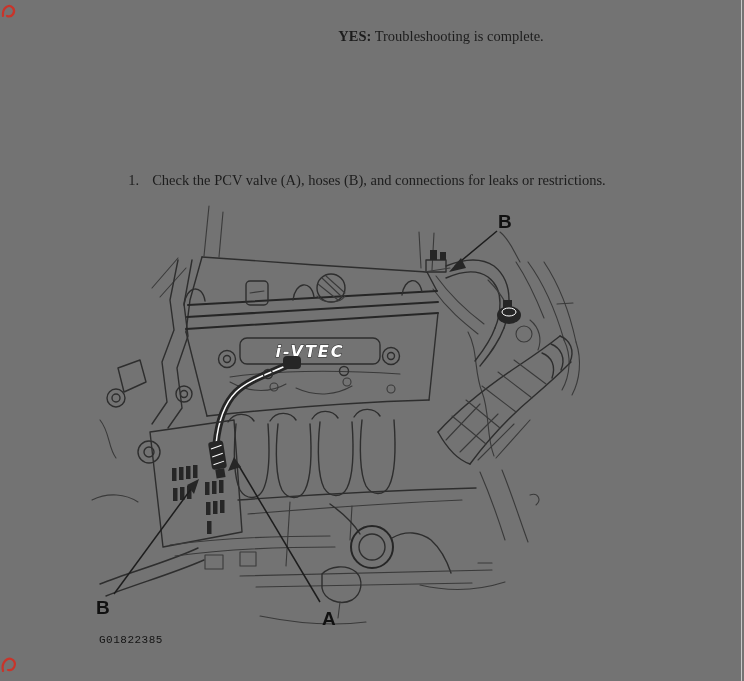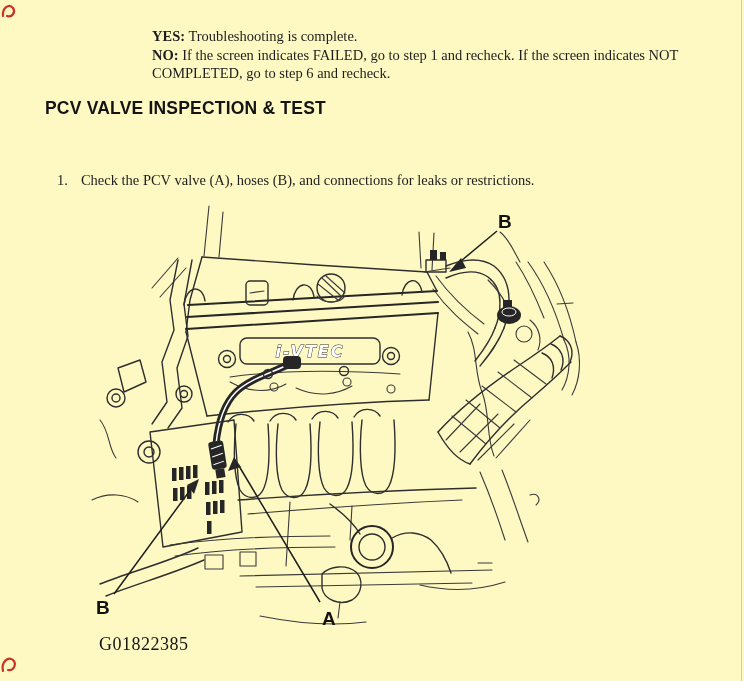--- a/index.html
+++ b/index.html
@@ -1,36 +1,36 @@
 <!DOCTYPE html>
 <html><head>
 <meta charset="utf-8">
 <style>
   html,body{margin:0;padding:0;background:#ffffff;}
   .page{
-    position:relative;width:744px;height:681px;background:#fef9c3;overflow:hidden;
-    font-family:"Liberation Serif", serif;color:#1d1d1d;
+    position:relative;width:744px;height:681px;background:#737373;overflow:hidden;
+    font-family:"Liberation Serif", serif;color:#1d1d1d;text-align:center;
   }
   .page-edge{position:absolute;top:0;right:2px;width:1px;height:100%;background:#c9c9c9;}
   .result-row{position:absolute;left:152px;font-size:14.5px;line-height:18px;width:578px;}
   .result-row .lbl{font-weight:bold;}
   .yes-row{top:27px;}
   .no-row{top:46px;}
   .heading{
     position:absolute;left:45px;top:98px;margin:0;
     font-family:"Liberation Sans", sans-serif;font-weight:bold;font-size:17.5px;
     letter-spacing:.2px;color:#141414;
   }
   .step-row{position:absolute;left:57px;top:136px;font-size:14.5px;line-height:18px;width:620px;margin-top:35px;}
   .step-row .num{display:inline-block;margin-right:13px;}
   .figure{position:absolute;left:0;top:0;width:744px;height:681px;}
   .figure svg{display:block;}
   .caption{
     position:absolute;left:99px;top:634px;
-    font-family:Liberation Serif, serif;font-size:18px;letter-spacing:.5px;color:#141414;
+    font-family:Liberation Mono, monospace;font-size:11px;letter-spacing:.5px;color:#141414;
   }
   .art{stroke:#2e2e2e;fill:none;stroke-width:1.4;stroke-linecap:round;stroke-linejoin:round;}
   .art-light{stroke:#3a3a3a;fill:none;stroke-width:1.1;stroke-linecap:round;stroke-linejoin:round;}
   .art-heavy{stroke:#262626;fill:none;stroke-width:2;stroke-linecap:round;stroke-linejoin:round;}
   .ink{fill:#262626;stroke:none;}
   .callout-text{font-family:"Liberation Sans", sans-serif;font-weight:bold;font-size:19px;fill:#111111;}
   .badge-text{
     font-family:"DejaVu Sans", sans-serif;font-weight:bold;font-style:italic;font-size:16px;
     letter-spacing:2px;fill:#ffffff;stroke:#2e2e2e;stroke-width:.9;paint-order:stroke;
   }
@@ -45,26 +45,21 @@
 
   <svg class="figure" width="744" height="681" viewBox="0 0 744 681" style="pointer-events:none">
     <path class="red-mark" d="M3,16 C2,8 9,3 13,8 C16,12 12,18 7,16"></path>
     <path class="red-mark" d="M3,671 C1,662 8,656 13,660 C17,664 14,671 8,670"></path>
   </svg>
 
   <div class="result-row yes-row">
     <span class="lbl">YES:</span>
     <span>Troubleshooting is complete.</span>
   </div>
-  <div class="result-row no-row">
-    <span class="lbl">NO:</span>
-    <span>If the screen indicates FAILED, go to step 1 and recheck. If the screen indicates NOT COMPLETED, go to step 6 and recheck.</span>
-  </div>
-
-  <h1 class="heading">PCV VALVE INSPECTION &amp; TEST</h1>
+
 
   <div class="step-row">
     <span class="num">1.</span><span>Check the PCV valve (A), hoses (B), and connections for leaks or restrictions.</span>
   </div>
 
   <div class="figure">
     <svg width="744" height="681" viewBox="0 0 744 681">
 
       <g>
         <path class="art-light" d="M468,332 C478,350 474,372 482,392 C490,412 486,436 494,456"></path>

